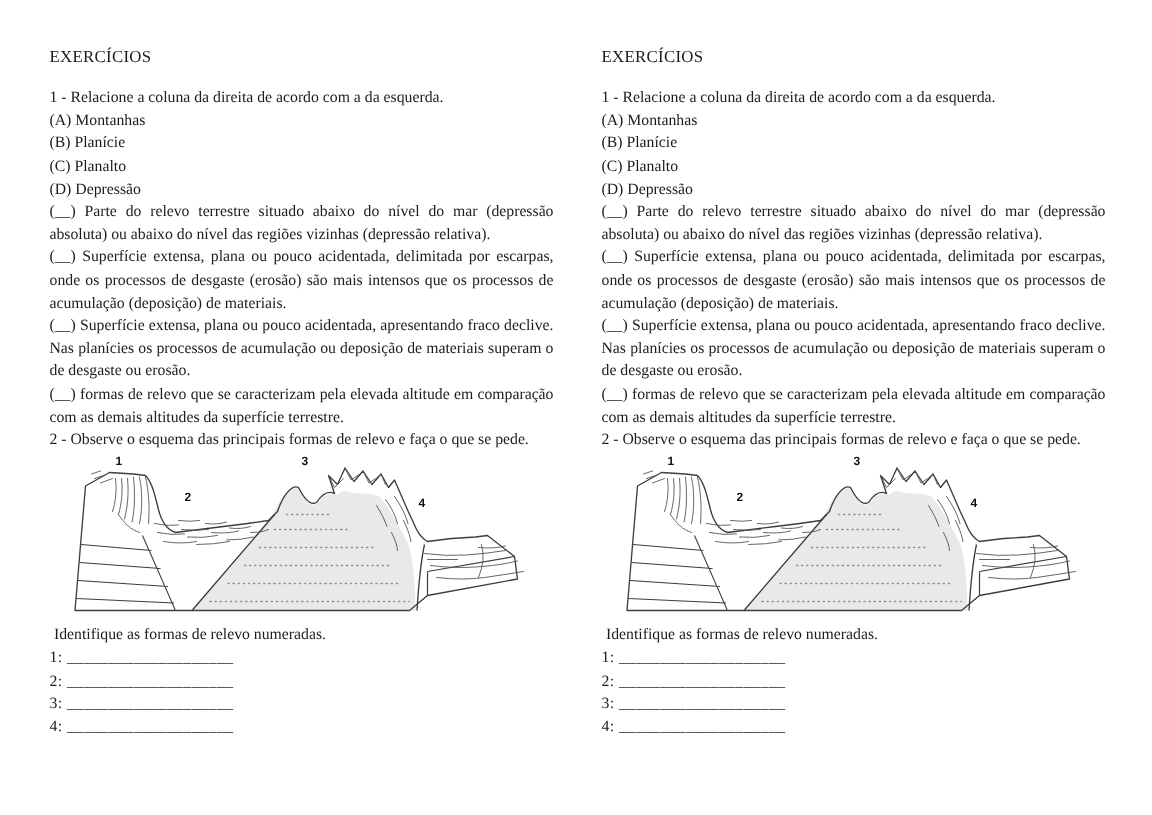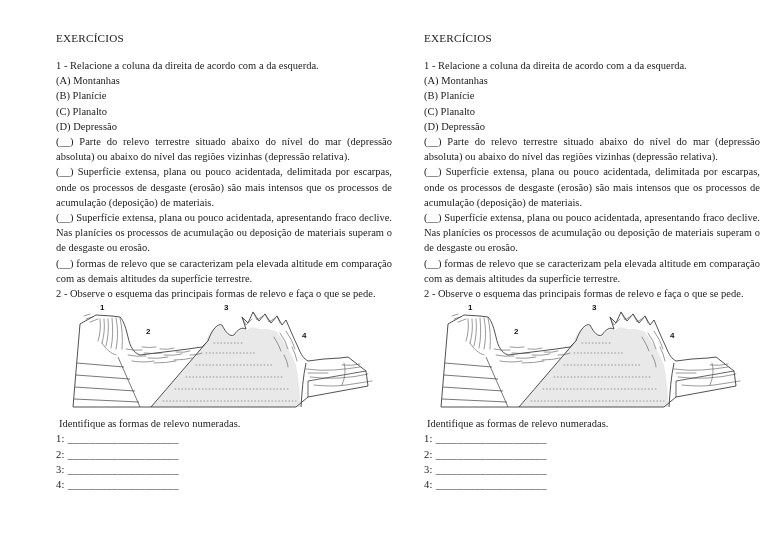--- a/index.html
+++ b/index.html
@@ -2,21 +2,21 @@
 <html><head>
 <meta charset="utf-8">
 <style>
   html,body{margin:0;padding:0;}
   body{
     width:768px;height:543px;position:relative;overflow:hidden;
     background:#ffffff;
     font-family:"Liberation Serif", serif;
     color:#1c1c1c;
   }
-  .column{position:absolute;top:31px;width:336px;margin-left:23px;}
+  .column{position:absolute;top:31px;width:336px;}
   #col-left{left:33px;}
   #col-right{left:401px;}
   .title{
     font-size:11.2px;font-weight:normal;margin:0 0 12px 0;line-height:15px;
     letter-spacing:.2px;
   }
   .line{font-size:10.5px;line-height:15.2px;margin:0;white-space:nowrap;font-family:Liberation Serif, serif;}
   .para{font-size:10.5px;line-height:15.2px;margin:0;text-align:justify;}
   .identify{padding-left:3px;margin-top:5px;}
   .blank{letter-spacing:.3px;}

